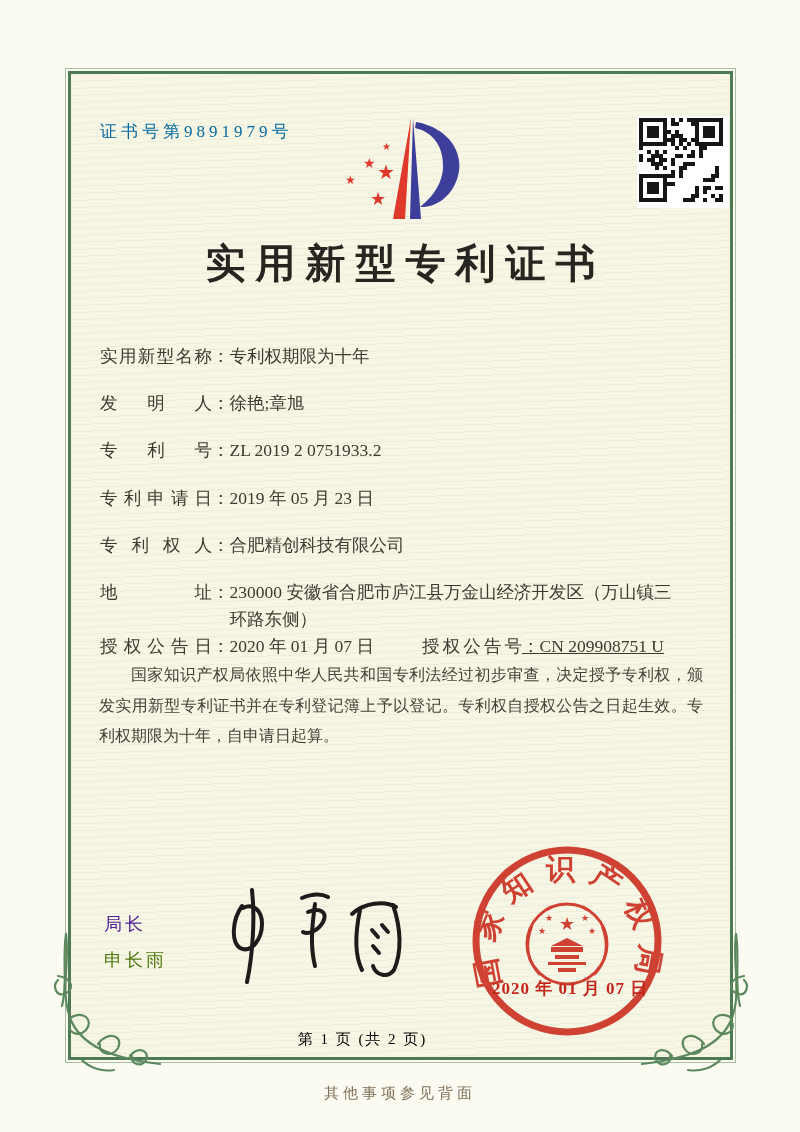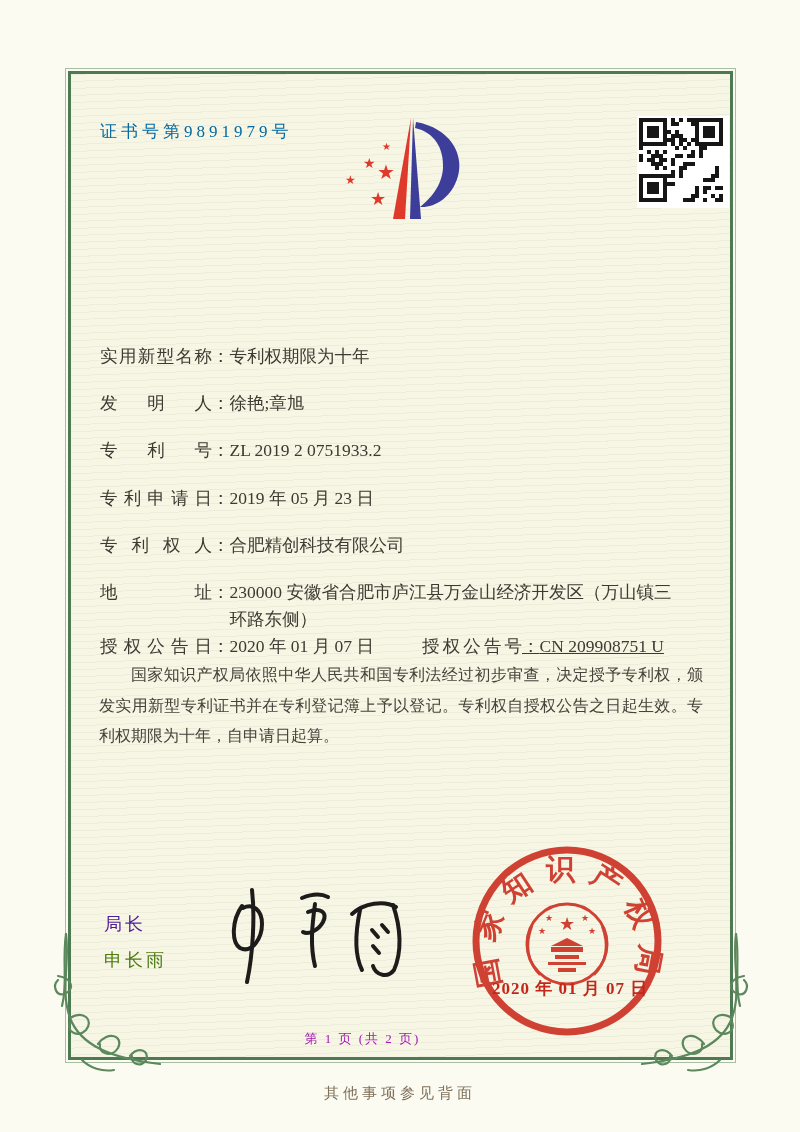--- a/index.html
+++ b/index.html
@@ -34,22 +34,22 @@
   
   .paras{position:absolute;left:99px;top:660px;width:604px;z-index:2;}
   .paras p{margin:0;font-size:16px;line-height:30.5px;text-align:justify;text-indent:2em;color:#45433a;}
   
   .director-title{position:absolute;left:104px;top:912px;font-size:18px;letter-spacing:3px;color:#4c1d95;z-index:2;}
   .director-name{position:absolute;left:104px;top:948px;font-size:18px;letter-spacing:3px;color:#4d7c0f;z-index:2;}
   .signature{position:absolute;left:212px;top:884px;width:210px;height:106px;z-index:4;}
   .seal{position:absolute;left:468px;top:842px;width:198px;height:198px;z-index:3;opacity:0.93;}
   .seal-date{position:absolute;left:492px;top:977px;font-size:17px;font-weight:bold;color:#c2271c;
              letter-spacing:1px;z-index:4;}
-  .footer-page{position:absolute;left:65px;top:1030px;width:595px;text-align:center;font-size:13px;
-             letter-spacing:2px;color:#a21caf;z-index:2;}
+  .footer-page{position:absolute;left:65px;top:1030px;width:595px;text-align:center;font-size:15px;
+             letter-spacing:2px;color:#000000;z-index:2;}
   .back-note{position:absolute;left:0;top:1084px;width:800px;text-align:center;font-size:15px;
              letter-spacing:4px;color:#7e705a;z-index:2;}
 </style>
 </head>
 <body>
 
 <div class="page">
 
   <div class="frame">
     <div class="frame-inner"></div>
@@ -280,20 +280,21 @@
           <rect x="44" y="80" width="4" height="4"></rect>
           <rect x="48" y="80" width="4" height="4"></rect>
           <rect x="52" y="80" width="4" height="4"></rect>
           <rect x="64" y="80" width="4" height="4"></rect>
           <rect x="76" y="80" width="4" height="4"></rect>
           <rect x="80" y="80" width="4" height="4"></rect>
         </g>
     </svg>
   </div>
 
+  <div class="title">实用新型专利证书</div>
 
   <div class="frow" style="top:343px;">
     <span class="flabel">实用新型名称</span><span class="colon">：</span><span class="fvalue">专利权期限为十年</span>
   </div>
   <div class="frow" style="top:390px;">
     <span class="flabel">发明人</span><span class="colon">：</span><span class="fvalue">徐艳;章旭</span>
   </div>
   <div class="frow" style="top:437px;">
     <span class="flabel">专利号</span><span class="colon">：</span><span class="fvalue">ZL 2019 2 0751933.2</span>
   </div>

